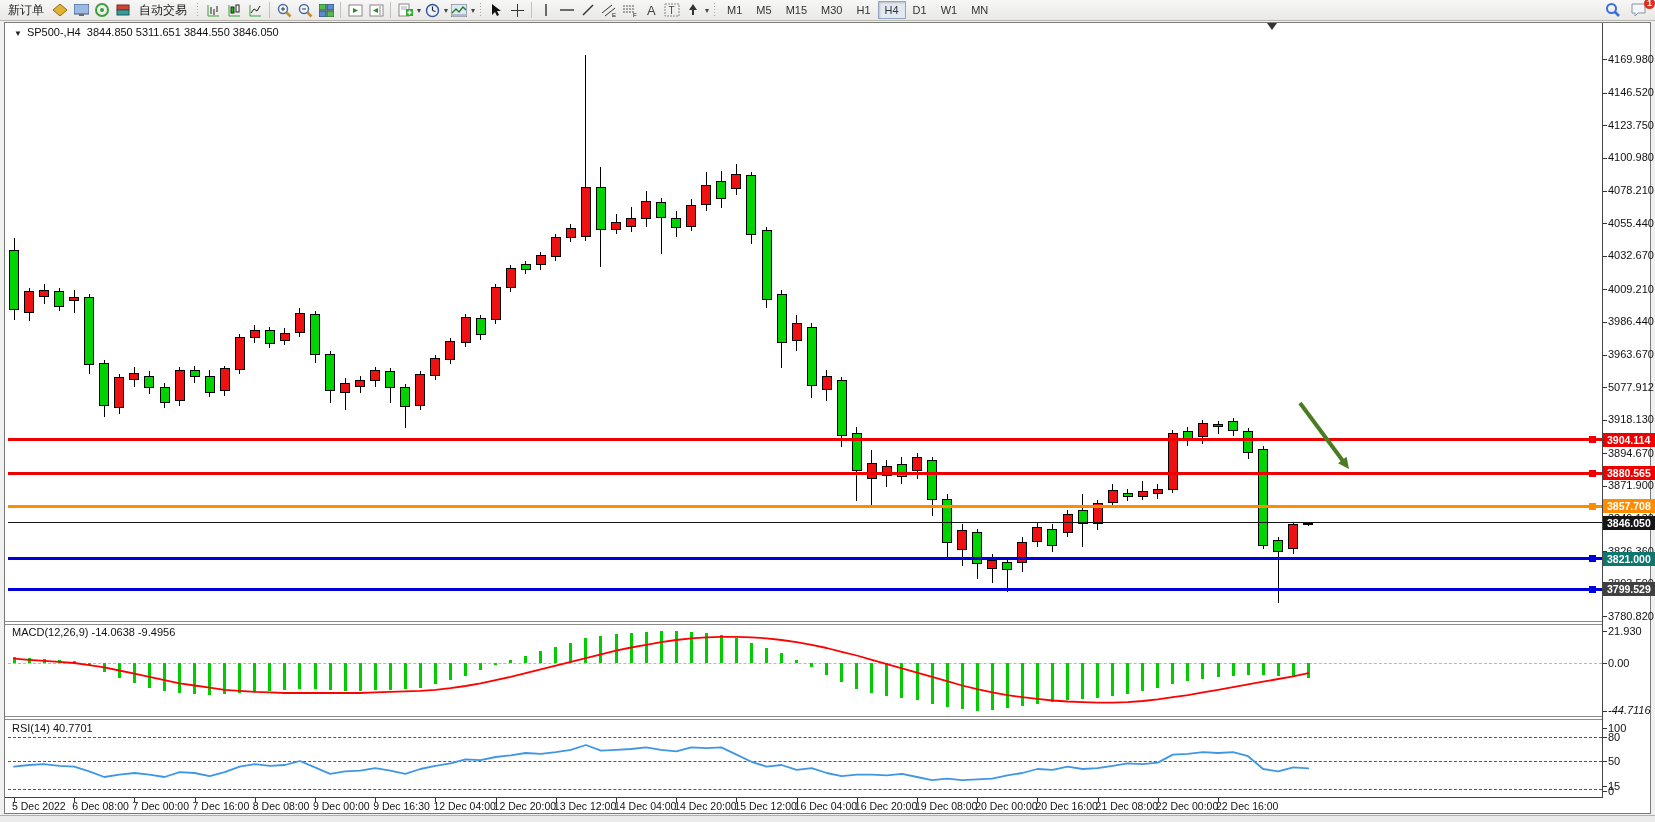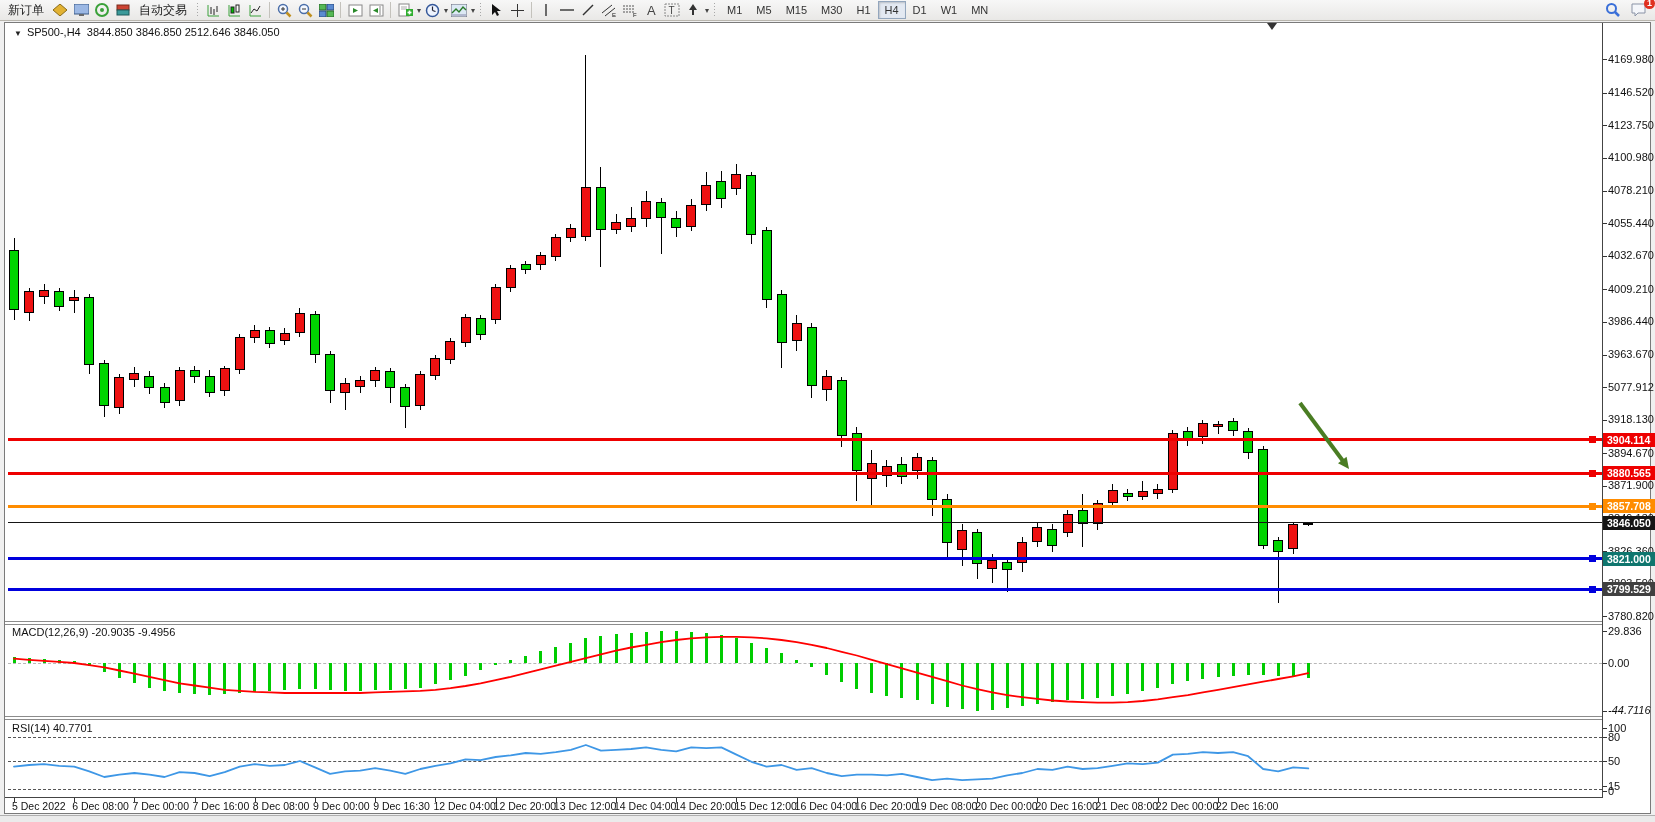--- a/index.html
+++ b/index.html
@@ -246,34 +246,34 @@
         <svg width="16" height="14">
             <path d="M1,1 h13 v9 h-7 l-3,3 v-3 h-3 z" fill="#f4f6fa" stroke="#8a93a6"></path>
           </svg>
         <span class="badge">1</span>
       </span>
     </div>
   </div>
 
   <div id="chart-window"></div>
   <div id="chart-title">
-    <span class="tri">▼</span><span>SP500-,H4</span>&nbsp;&nbsp;<span>3844.850 3846.850 2512.646 3846.050</span>
+    <span class="tri">▼</span><span>SP500-,H4</span>&nbsp;&nbsp;<span>3844.850 5311.651 3844.550 3846.050</span>
   </div>
   <div id="shift-tri"></div>
 
   <div id="plot"></div>
   <div id="axis-vline"></div>
 
   <div class="pane-sep" style="top:621px"></div>
   <div class="pane-sep" style="top:624px"></div>
   <div class="pane-sep" style="top:716px"></div>
   <div class="pane-sep" style="top:719px"></div>
   <div class="pane-sep" style="top:797px;background:#444"></div>
 
-  <div class="indlabel" style="left:12px;top:626px">MACD(12,26,9) -20.9035 -9.4956</div>
+  <div class="indlabel" style="left:12px;top:626px">MACD(12,26,9) -14.0638 -9.4956</div>
   <div class="indlabel" style="left:12px;top:722px">RSI(14) 40.7701</div>
 
   <div id="layers">
       <div class="tickmark" style="top: 59.2131px;"></div>
       <div class="ticklabel" style="top: 52.7131px;">4169.980</div>
       <div class="tickmark" style="top: 92.7933px;"></div>
       <div class="ticklabel" style="top: 86.2933px;">4146.520</div>
       <div class="tickmark" style="top: 125.386px;"></div>
       <div class="ticklabel" style="top: 118.886px;">4123.750</div>
       <div class="tickmark" style="top: 157.978px;"></div>
@@ -621,21 +621,21 @@
       <div class="macd-bar" style="left: 1186.4px; top: 663px; height: 18.19px; background: rgb(0, 204, 0);"></div>
       <div class="macd-bar" style="left: 1201.45px; top: 663px; height: 16.05px; background: rgb(0, 204, 0);"></div>
       <div class="macd-bar" style="left: 1216.5px; top: 663px; height: 13.91px; background: rgb(0, 204, 0);"></div>
       <div class="macd-bar" style="left: 1231.55px; top: 663px; height: 12.84px; background: rgb(0, 204, 0);"></div>
       <div class="macd-bar" style="left: 1246.6px; top: 663px; height: 11.77px; background: rgb(0, 204, 0);"></div>
       <div class="macd-bar" style="left: 1261.65px; top: 663px; height: 11.77px; background: rgb(0, 204, 0);"></div>
       <div class="macd-bar" style="left: 1276.7px; top: 663px; height: 12.84px; background: rgb(0, 204, 0);"></div>
       <div class="macd-bar" style="left: 1291.75px; top: 663px; height: 13.91px; background: rgb(0, 204, 0);"></div>
       <div class="macd-bar" style="left: 1306.8px; top: 663px; height: 15.087px; background: rgb(0, 204, 0);"></div>
       <div class="tickmark" style="top: 631.075px;"></div>
-      <div class="ticklabel" style="top: 624.575px;">29.836</div>
+      <div class="ticklabel" style="top: 624.575px;">21.930</div>
       <div class="tickmark" style="top: 663px;"></div>
       <div class="ticklabel" style="top: 656.5px;">0.00</div>
       <div class="tickmark" style="top: 710.841px;"></div>
       <div class="ticklabel" style="top: 704.341px; font-style: italic;">-44.7116</div>
       <div class="dash-line" style="top: 737px;"></div>
       <div class="dash-line" style="top: 761px;"></div>
       <div class="dash-line" style="top: 789px;"></div>
       <div class="tickmark" style="top: 728px;"></div>
       <div class="ticklabel" style="top: 721.5px;">100</div>
       <div class="tickmark" style="top: 737px;"></div>

